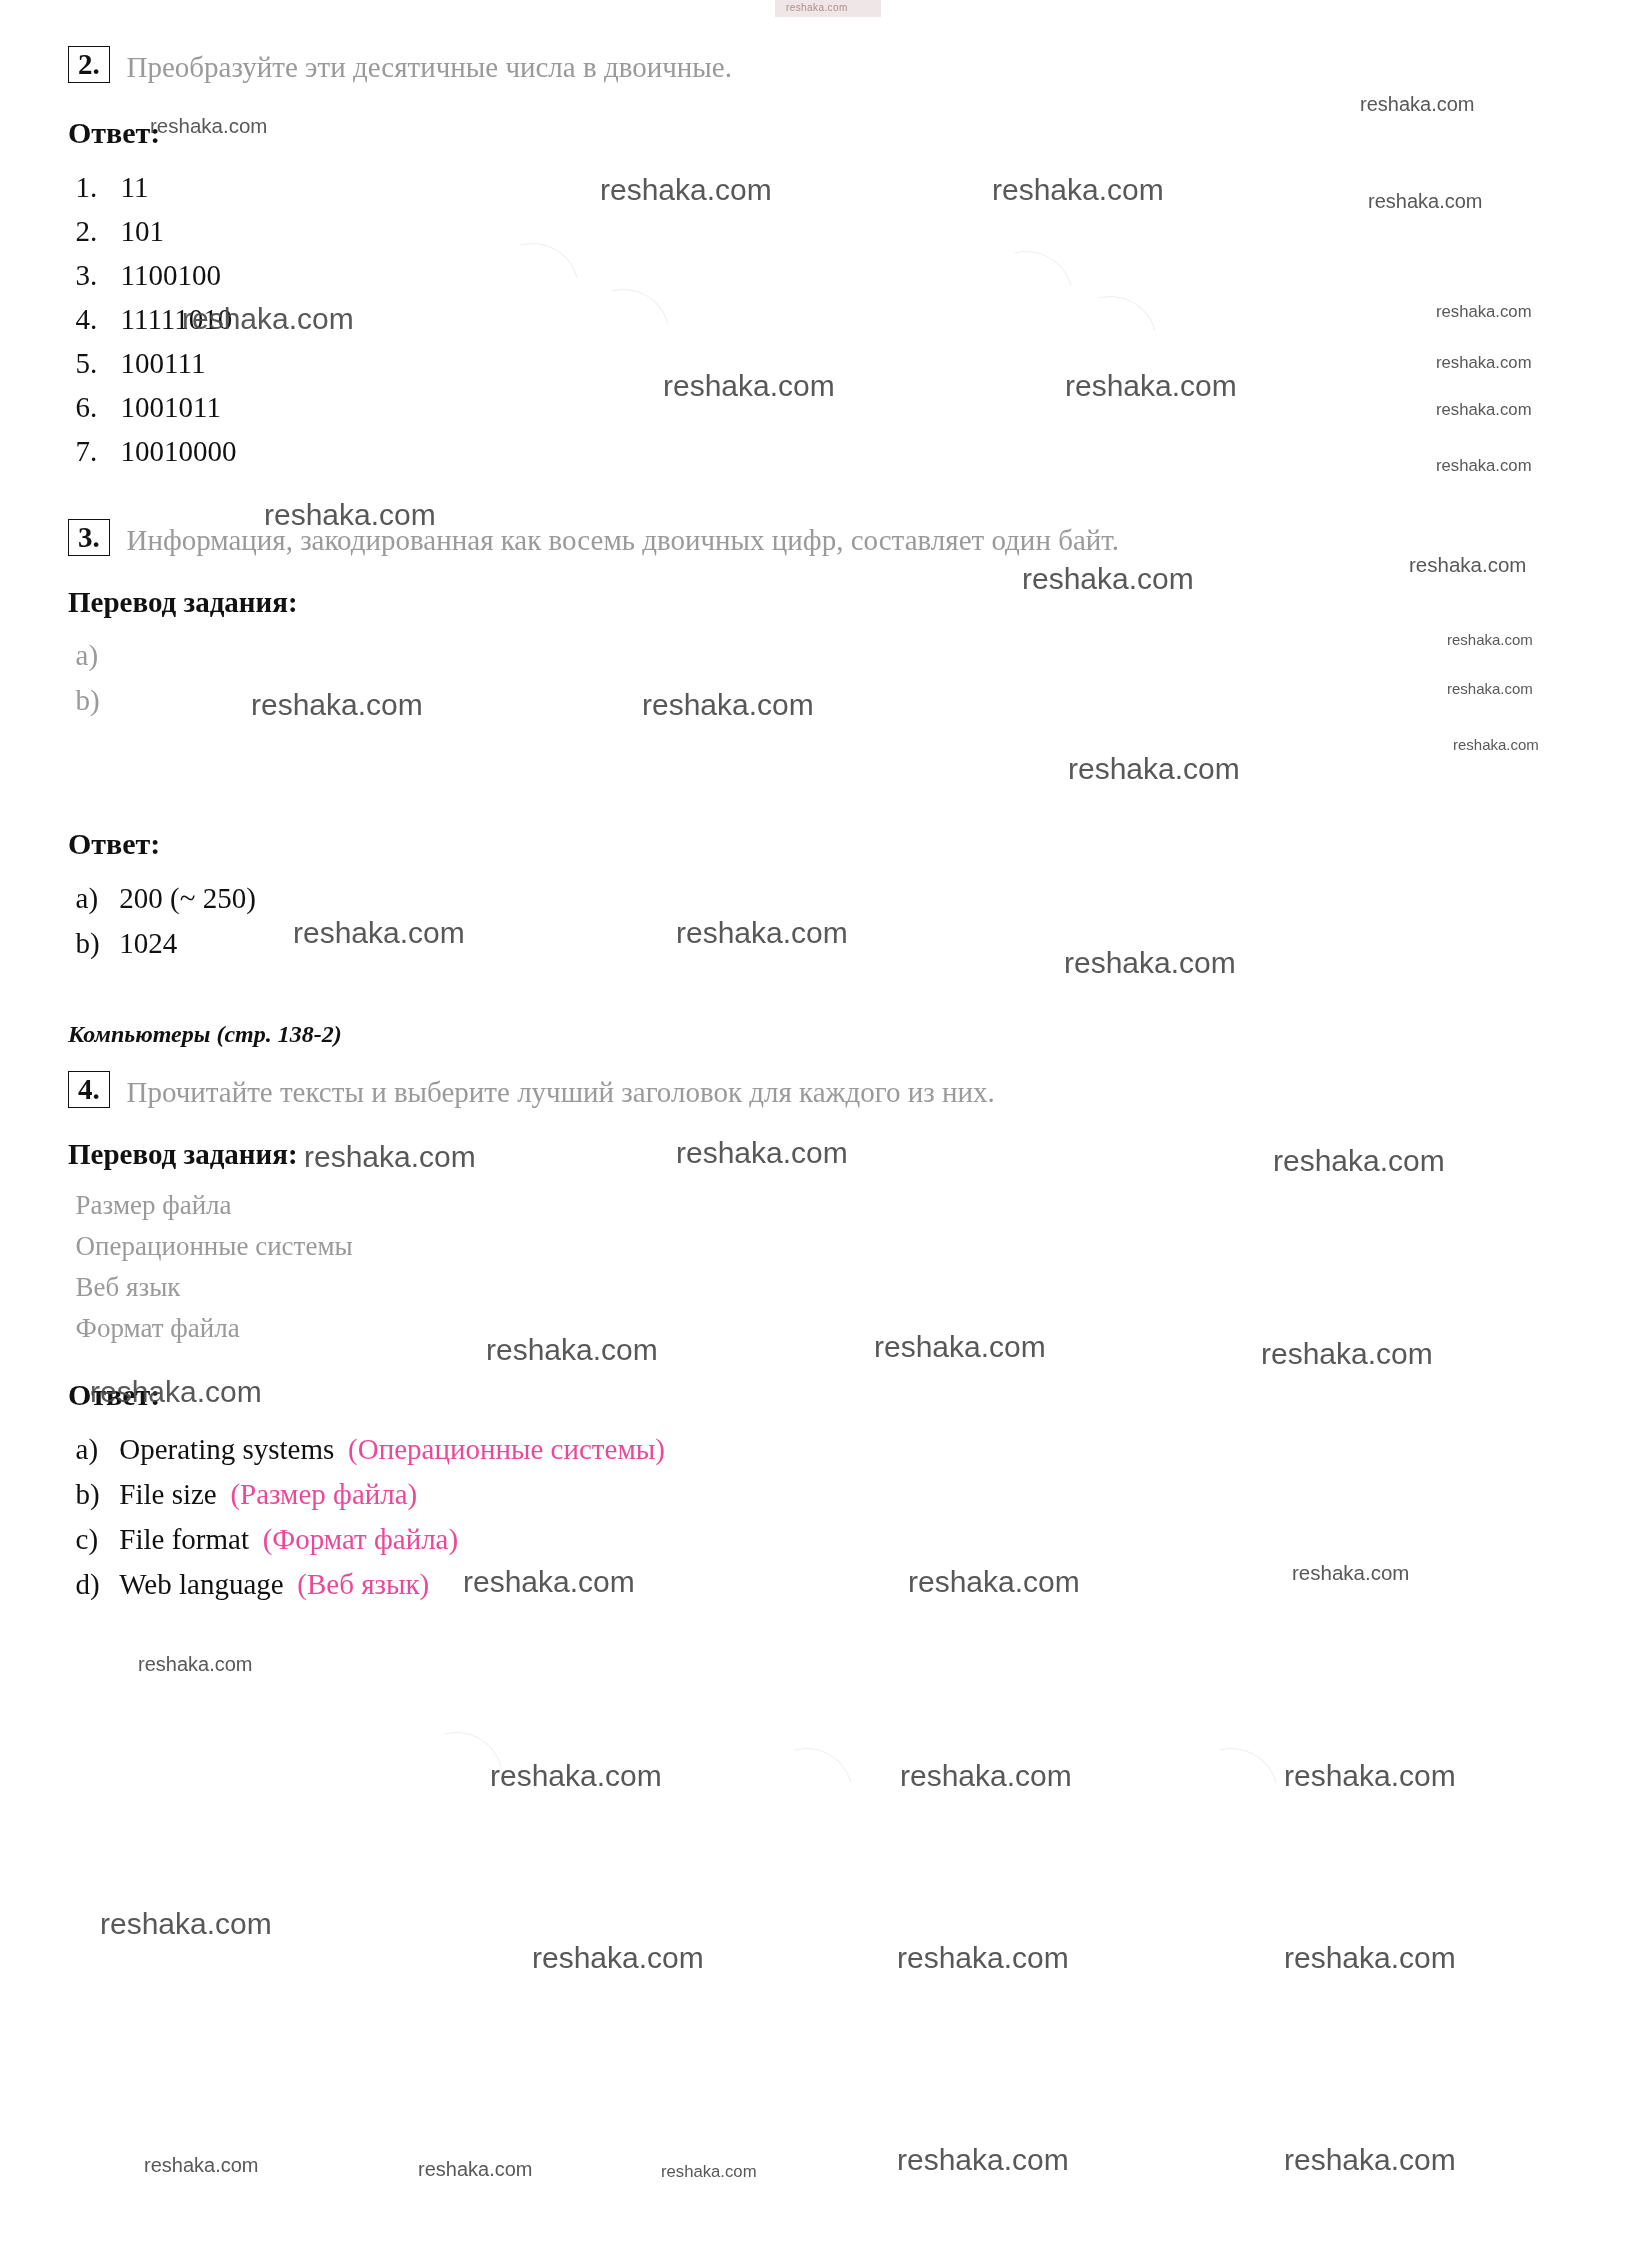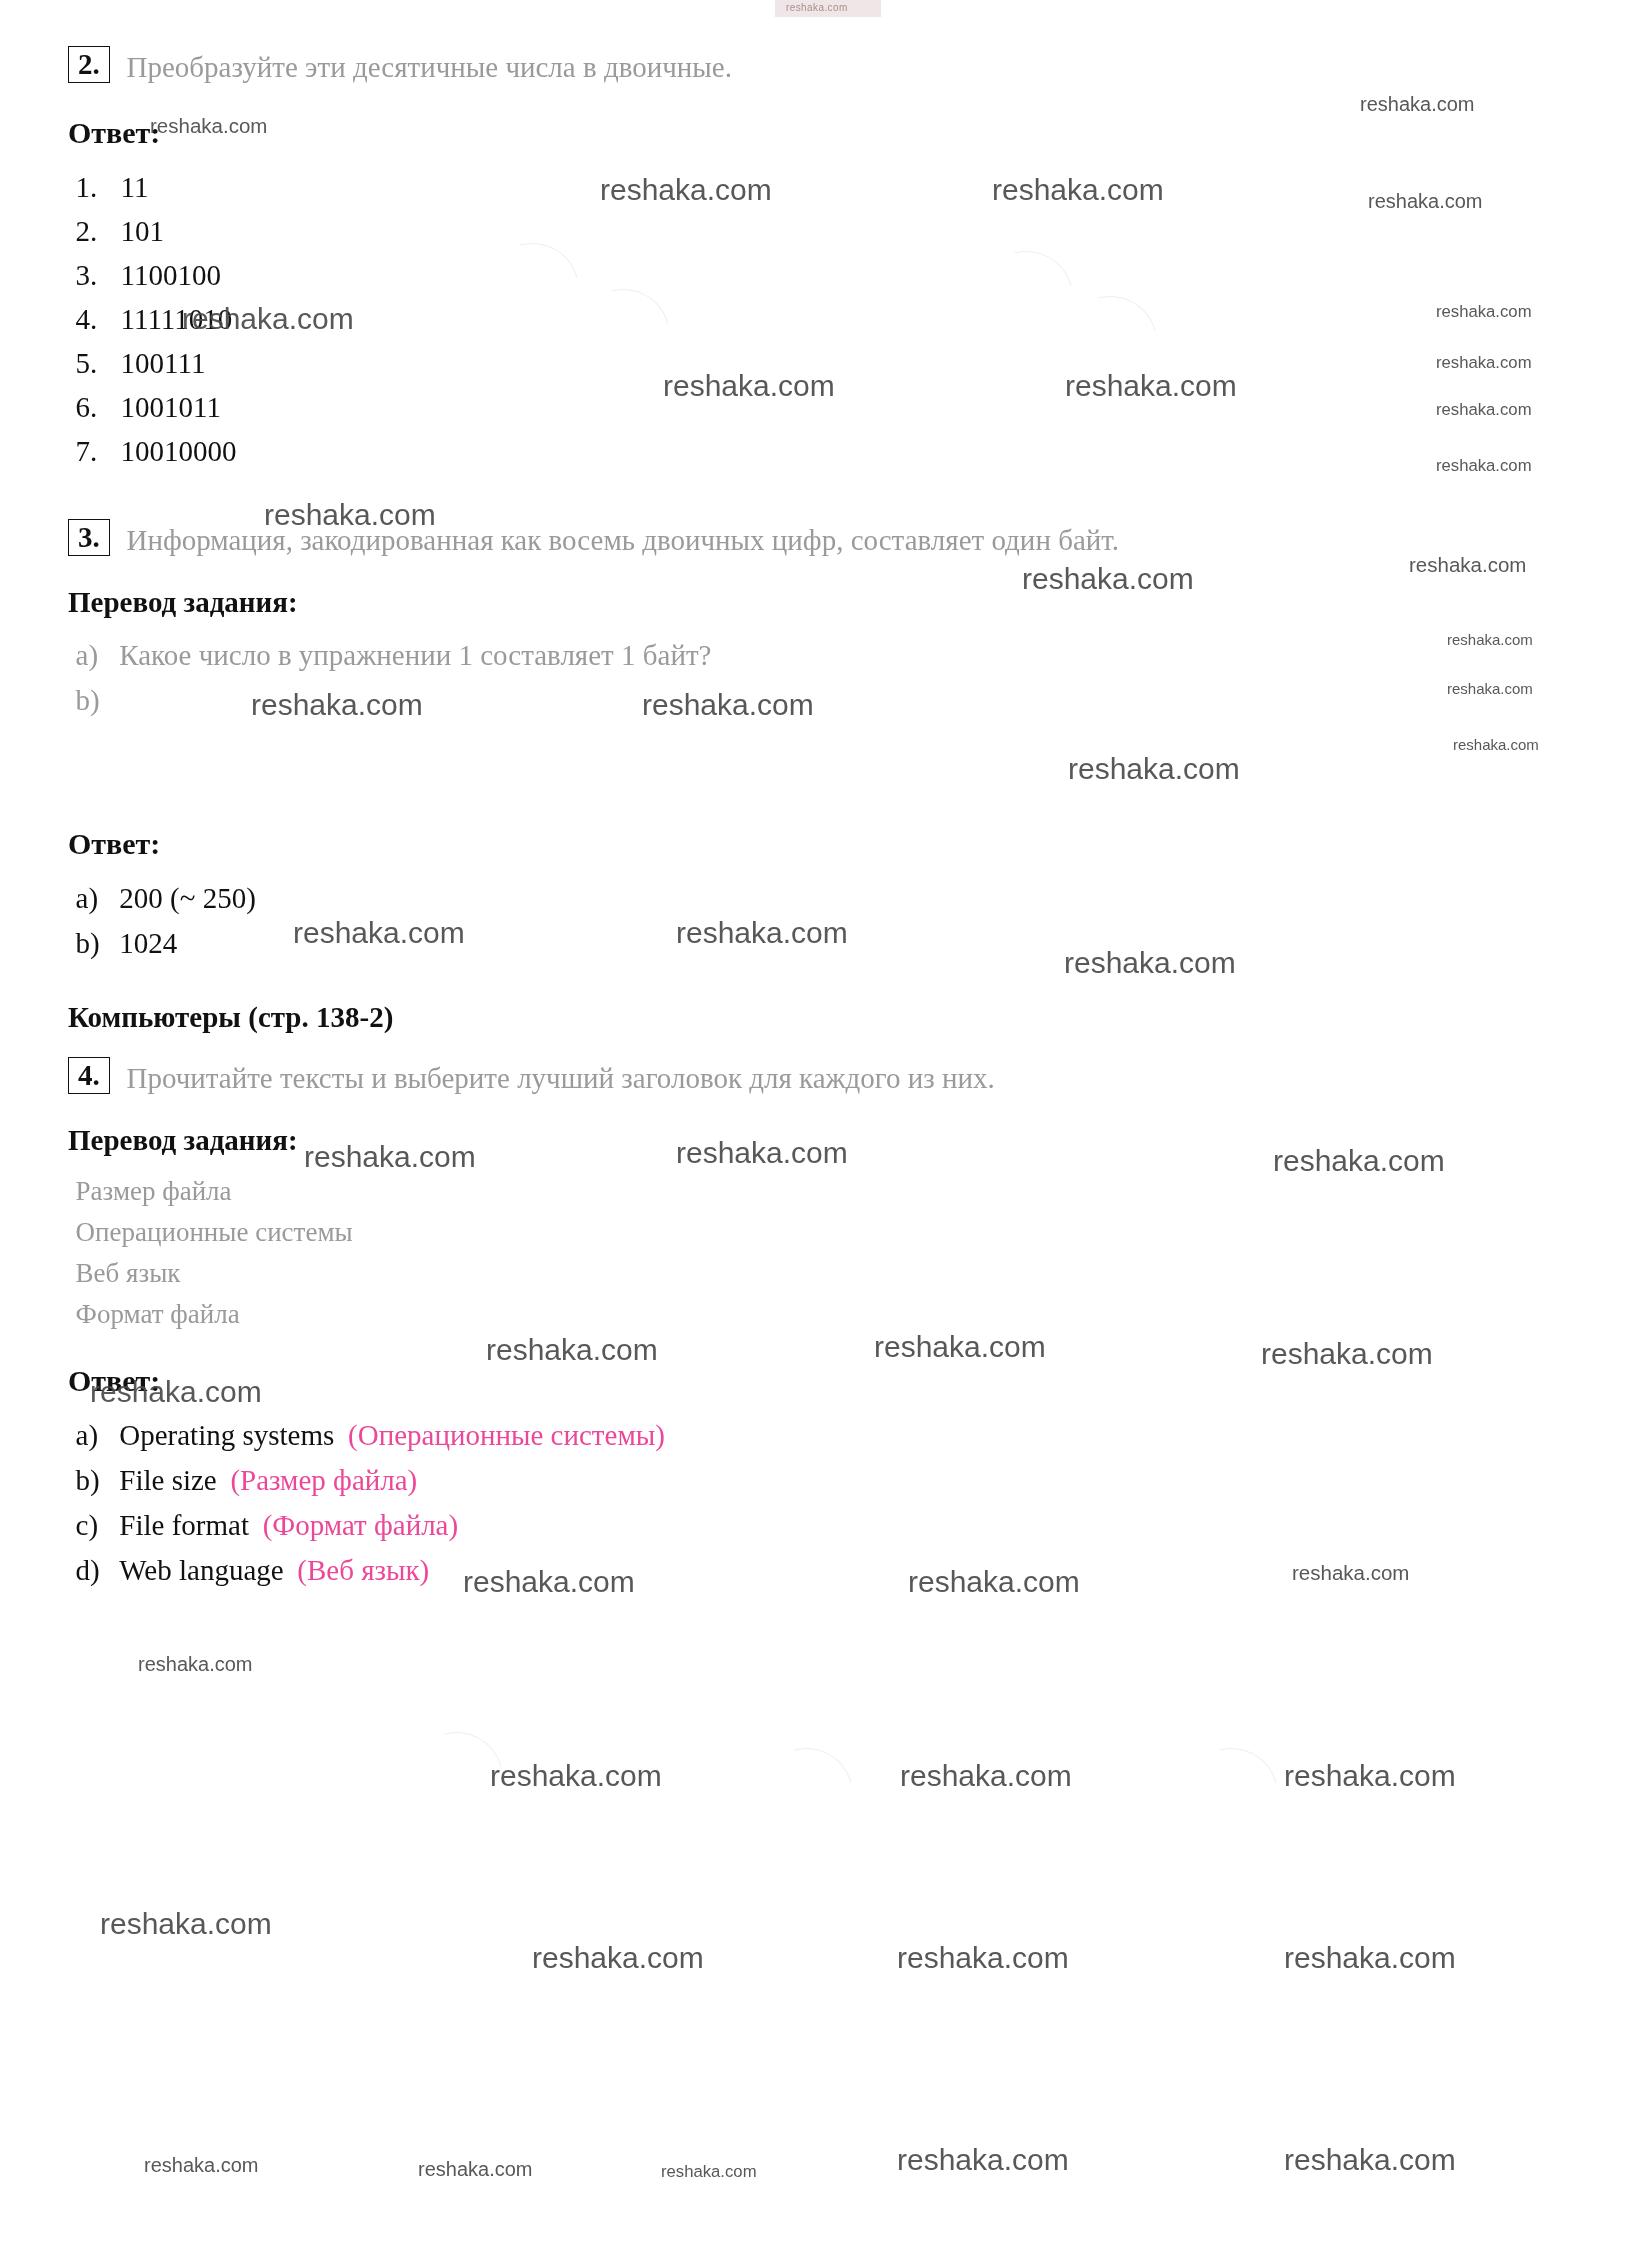--- a/index.html
+++ b/index.html
@@ -124,23 +124,24 @@
 
   .plain-line {
     font-size: 27px;
     color: #9a9a9a;
     line-height: 1.52;
     padding-left: 7.6px;
   }
 
   .section-head {
     font-weight: bold;
-    font-size: 29px;
-    color: #111;
-    margin: 35px 0 23px 0;
+    font-size: 24px;
+    color: #111;
+    margin: 55px 0 23px 0;
+    font-style: italic;
   }
   .spacer-md { height: 46px; }
   .spacer-lg { height: 76px; }
 
   .top-tiny {
     position: absolute;
     top: 1.5px;
     left: 786px;
     font-size: 10px;
     color: #b08a8a;
@@ -217,21 +218,20 @@
     <div class="task-row">
       <div class="task-num">3.</div>
       <div class="task-text">Информация, закодированная как восемь двоичных цифр, составляет один байт.</div>
     </div>
 
     <div class="bold-label">Перевод задания:</div>
 
     <ul class="plainlist">
       <li>
         <span class="marker">a)</span>
-        <span>Какое число в упражнении 1 составляет 1 байт?</span>
       </li>
       <li>
         <span class="marker">b)</span>
       </li>
     </ul>
 
     <div class="spacer-lg"></div>
 
     <div class="answer-label">Ответ:</div>
 

